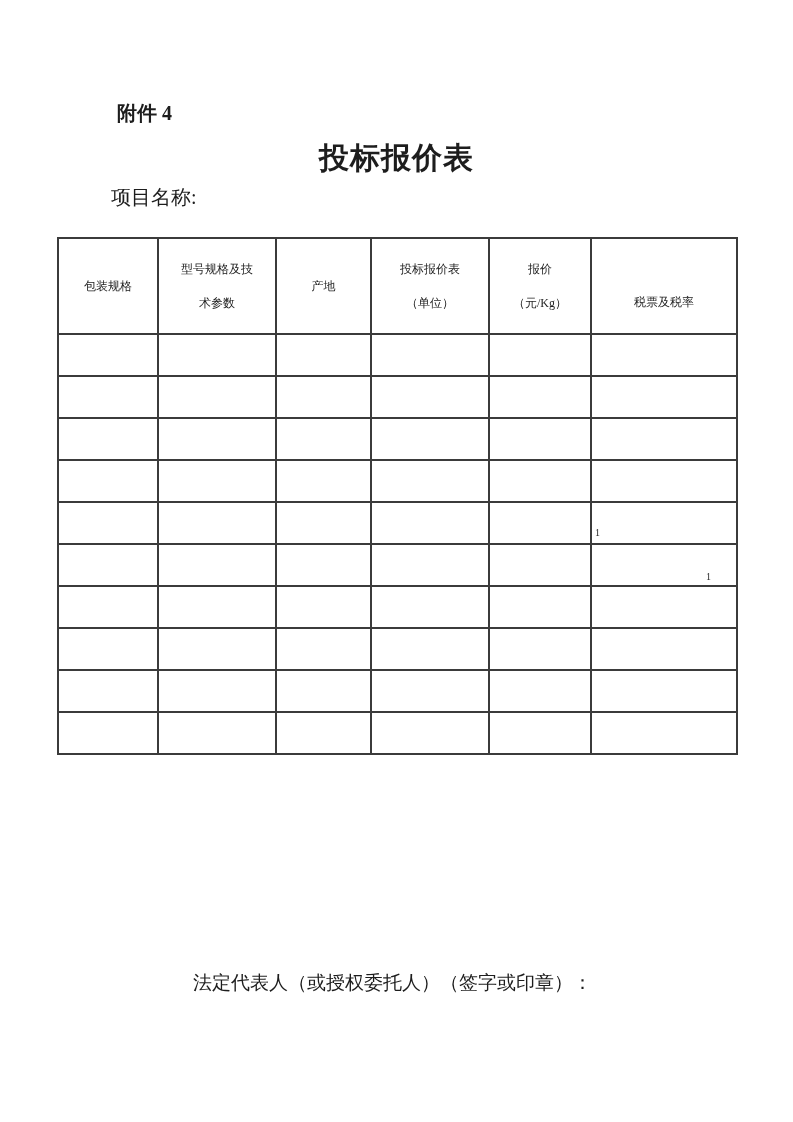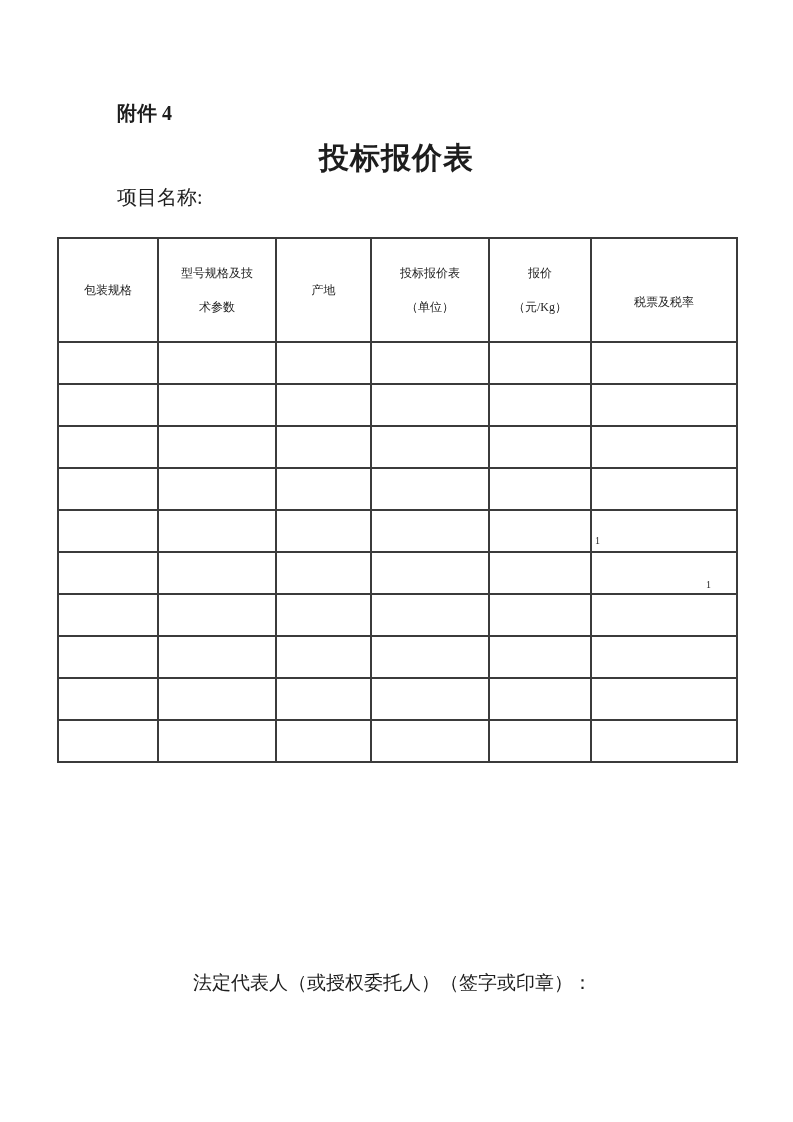--- a/index.html
+++ b/index.html
@@ -31,21 +31,21 @@
     top: 140px;
     width: 793px;
     text-align: center;
     font-size: 30px;
     font-weight: bold;
     line-height: 1.2;
     letter-spacing: 1px;
   }
   .project-label {
     position: absolute;
-    left: 117px;
+    left: 111px;
     top: 185px;
     font-size: 20px;
     line-height: 1.2;
     white-space: nowrap;
   }
   table.quote-table {
     position: absolute;
     left: 57px;
     top: 237px;
     width: 679px;
@@ -59,21 +59,21 @@
   }
   .quote-table thead th {
     height: 80px;
     font-weight: normal;
     font-size: 12px;
     text-align: center;
     vertical-align: middle;
   }
   .quote-table thead th.low {
     vertical-align: bottom;
-    padding-bottom: 22px;
+    padding-bottom: 14px;
   }
   .quote-table .hline {
     line-height: 34px;
     white-space: nowrap;
   }
   .quote-table tbody td {
     height: 40px;
     position: relative;
     font-size: 14px;
   }

